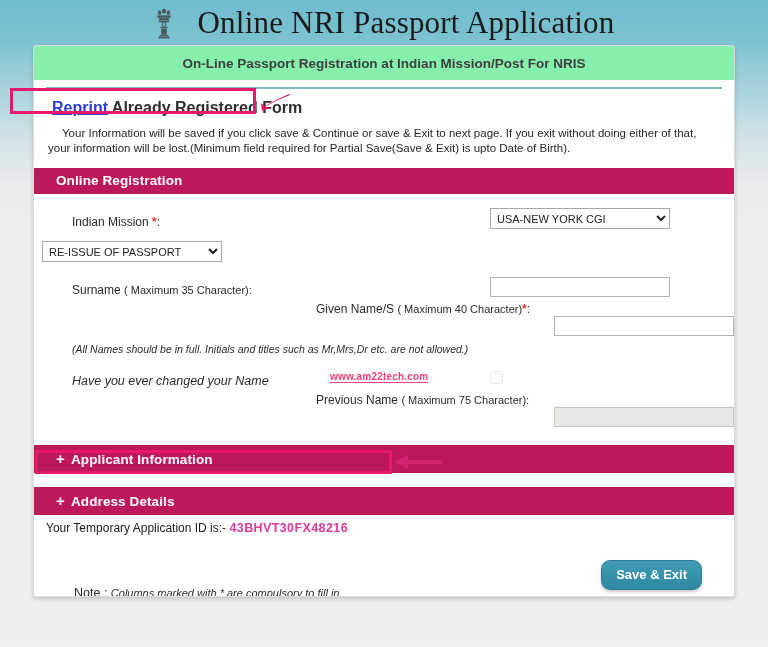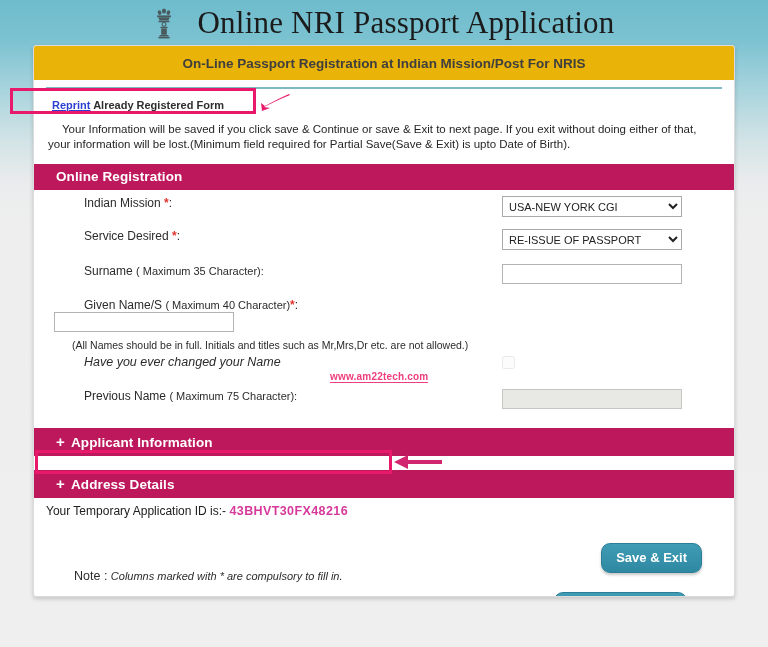--- a/index.html
+++ b/index.html
@@ -66,32 +66,32 @@
     box-shadow: 0 2px 4px rgba(0,0,0,0.18);
     overflow: hidden;
   }
 
   .card-title {
     text-align: center;
     font-size: 13.5px;
     font-weight: bold;
     color: #3f3f3f;
     padding: 10px 0 9px 0;
-    background: #eab308;
+    background: #86efac;
   }
   .teal-rule {
     height: 2px;
     background: #7db9c4;
     margin: 7px 12px 0 12px;
   }
 
   
   .reprint-line {
     margin: 10px 0 0 18px;
-    font-size: 11px;
+    font-size: 16px;
     color: #2e2e2e;
     font-weight: bold;
     display: inline-block;
     text-align: center;
   }
   .reprint-link {
     color: #2b3fd0;
     text-decoration: underline;
     cursor: pointer;
     font-weight: bold;
@@ -120,23 +120,23 @@
     display: inline-block;
     width: 15px;
     font-size: 15px;
     font-weight: bold;
   }
 
   
   .form-area { padding: 0 0 0 0; }
   .frow {
     display: flex;
-    align-items: flex-start;
+    align-items: flex-end;
     min-height: 29px;
-    padding-left: 20px;
+    padding-left: 8px;
   }
   .flabel {
     width: 448px;
     font-size: 12px;
     color: #2b2b2b;
     padding-left: 30px;
   }
   .flabel .small { font-size: 11px; }
   .req { color: #e2342e; font-weight: bold; }
 
@@ -167,20 +167,21 @@
     border: 1px solid #c6c6c2;
   }
   input.f-check {
     width: 13px; height: 13px;
     margin: 0;
     opacity: 0.45;
   }
 
   .note-italic {
     font-size: 10.5px;
+    font-style: italic;
     color: #2b2b2b;
     padding-left: 38px;
     margin-top: 7px;
     margin-bottom: 4px;
   }
   .row-italic .flabel {
     font-style: italic;
     font-size: 12.5px;
   }
 
@@ -313,21 +314,20 @@
     <div class="frow" style="margin-top:6px;">
       <div class="flabel"><span>Indian Mission </span><span class="req">*</span><span>:</span></div>
       <div class="fctl">
         <select class="f-select">
           <option>USA-NEW YORK CGI</option>
         </select>
       </div>
     </div>
 
     <div class="frow" style="margin-top:4px;">
-      <div class="flabel"><span>Service Desired </span><span class="req">*</span><span>:</span></div>
       <div class="fctl">
         <select class="f-select">
           <option>RE-ISSUE OF PASSPORT</option>
         </select>
       </div>
     </div>
 
     <div class="frow" style="margin-top:6px;">
       <div class="flabel"><span>Surname </span><span class="small">( Maximum 35 Character):</span></div>
       <div class="fctl">
@@ -344,21 +344,21 @@
 
     <div class="note-italic">(All Names should be in full. Initials and titles such as Mr,Mrs,Dr etc. are not allowed.)</div>
 
     <div class="frow row-italic">
       <div class="flabel">Have you ever changed your Name</div>
       <div class="fctl">
         <input class="f-check" type="checkbox" disabled="" style="">
       </div>
     </div>
 
-    <div class="frow" style="margin-top:5px;padding-bottom:8px;">
+    <div class="frow" style="margin-top:5px;padding-bottom:8px;flex-direction:column;">
       <div class="flabel"><span>Previous Name </span><span class="small">( Maximum 75 Character):</span></div>
       <div class="fctl">
         <input class="f-input disabled" type="text" disabled="" value="" style="">
       </div>
     </div>
 
   </div>
 
   <div class="sec-bar" style="margin-top:10px;">
     <span class="inner"><span class="plus">+</span><span>Applicant Information</span></span>

